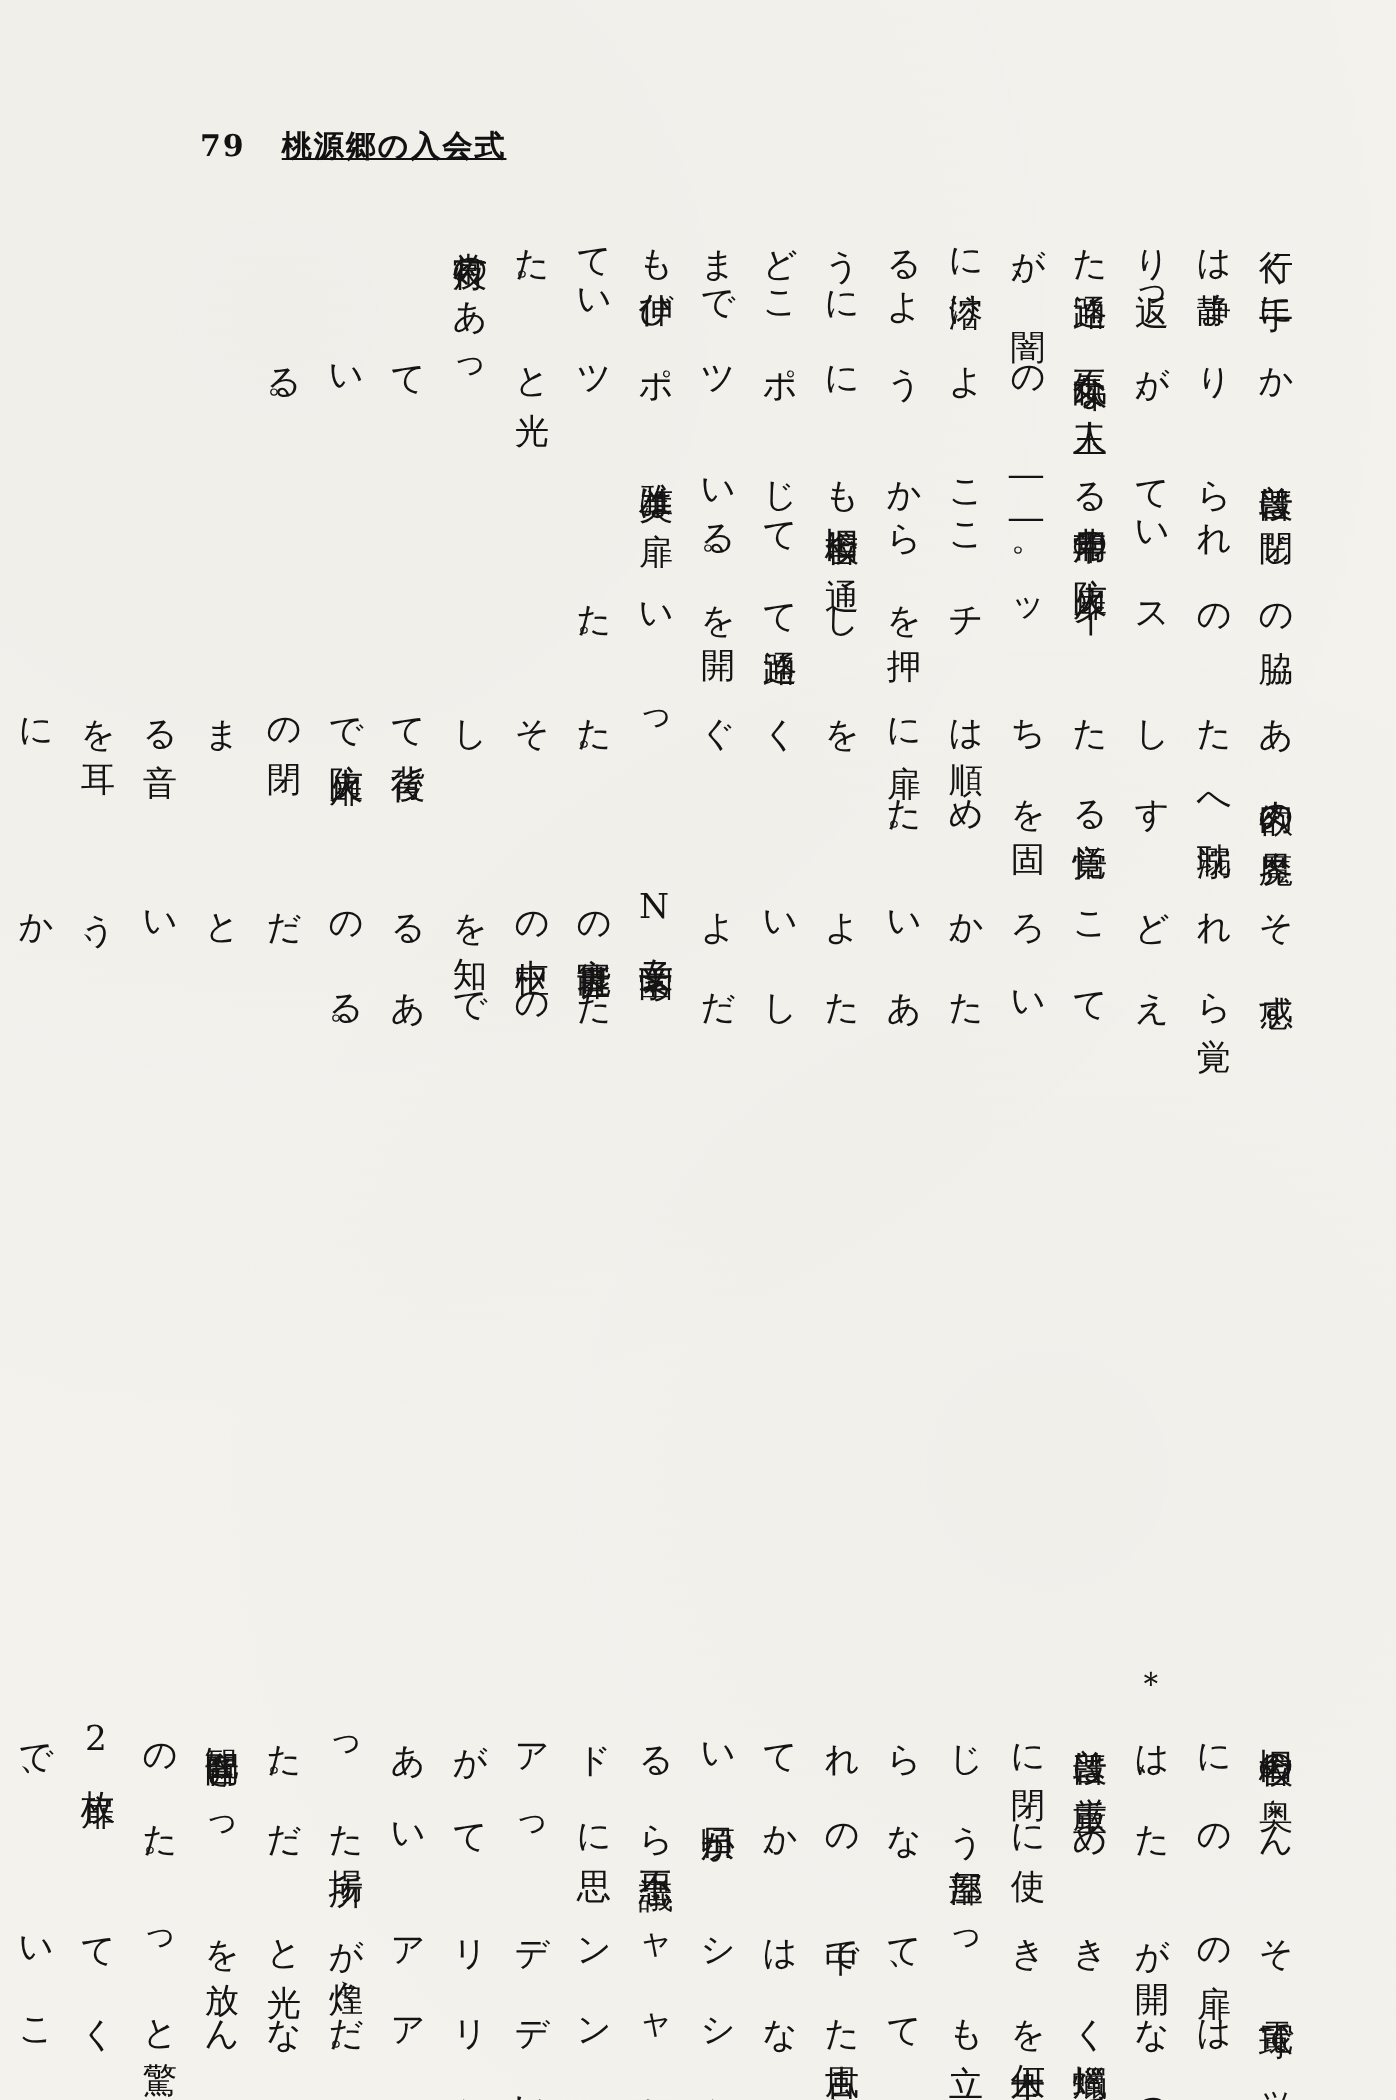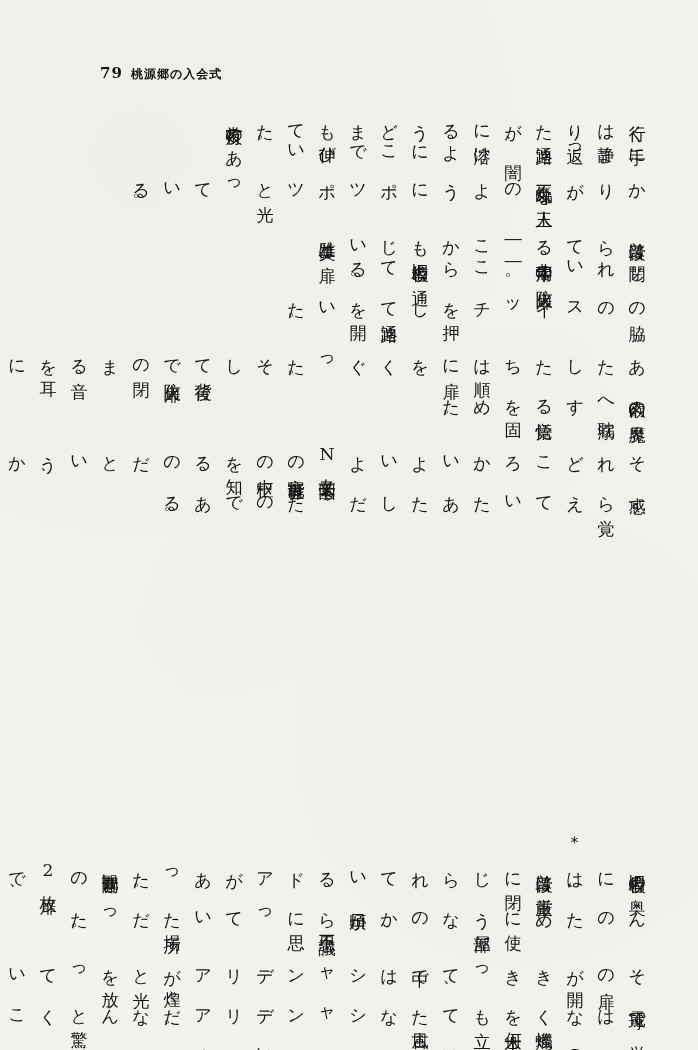--- a/index.html
+++ b/index.html
@@ -34,33 +34,34 @@
       repeating-linear-gradient(90deg, rgba(0,0,0,0.01) 0px, rgba(0,0,0,0) 1px, rgba(0,0,0,0) 4px);
   }
 
   
   .running-header {
     position: absolute;
     top: 64px;
     left: 100px;
     display: flex;
     align-items: baseline;
-    gap: 8px;
+    gap: 18px;
     font-size: 15px;
     letter-spacing: 1px;
     color: #111;
   }
   .running-header .folio {
     font-size: 15px;
     font-weight: 700;
     font-family: "DejaVu Serif", "Liberation Serif", serif;
   }
   .running-header .title {
-    font-size: 12px;
+    font-size: 15px;
     font-weight: 700;
+    text-decoration: underline;
   }
 
   
   .body-text {
     position: absolute;
     top: 112px;
     left: 64px;
     right: 46px;
     height: 900px;
     writing-mode: vertical-rl;

